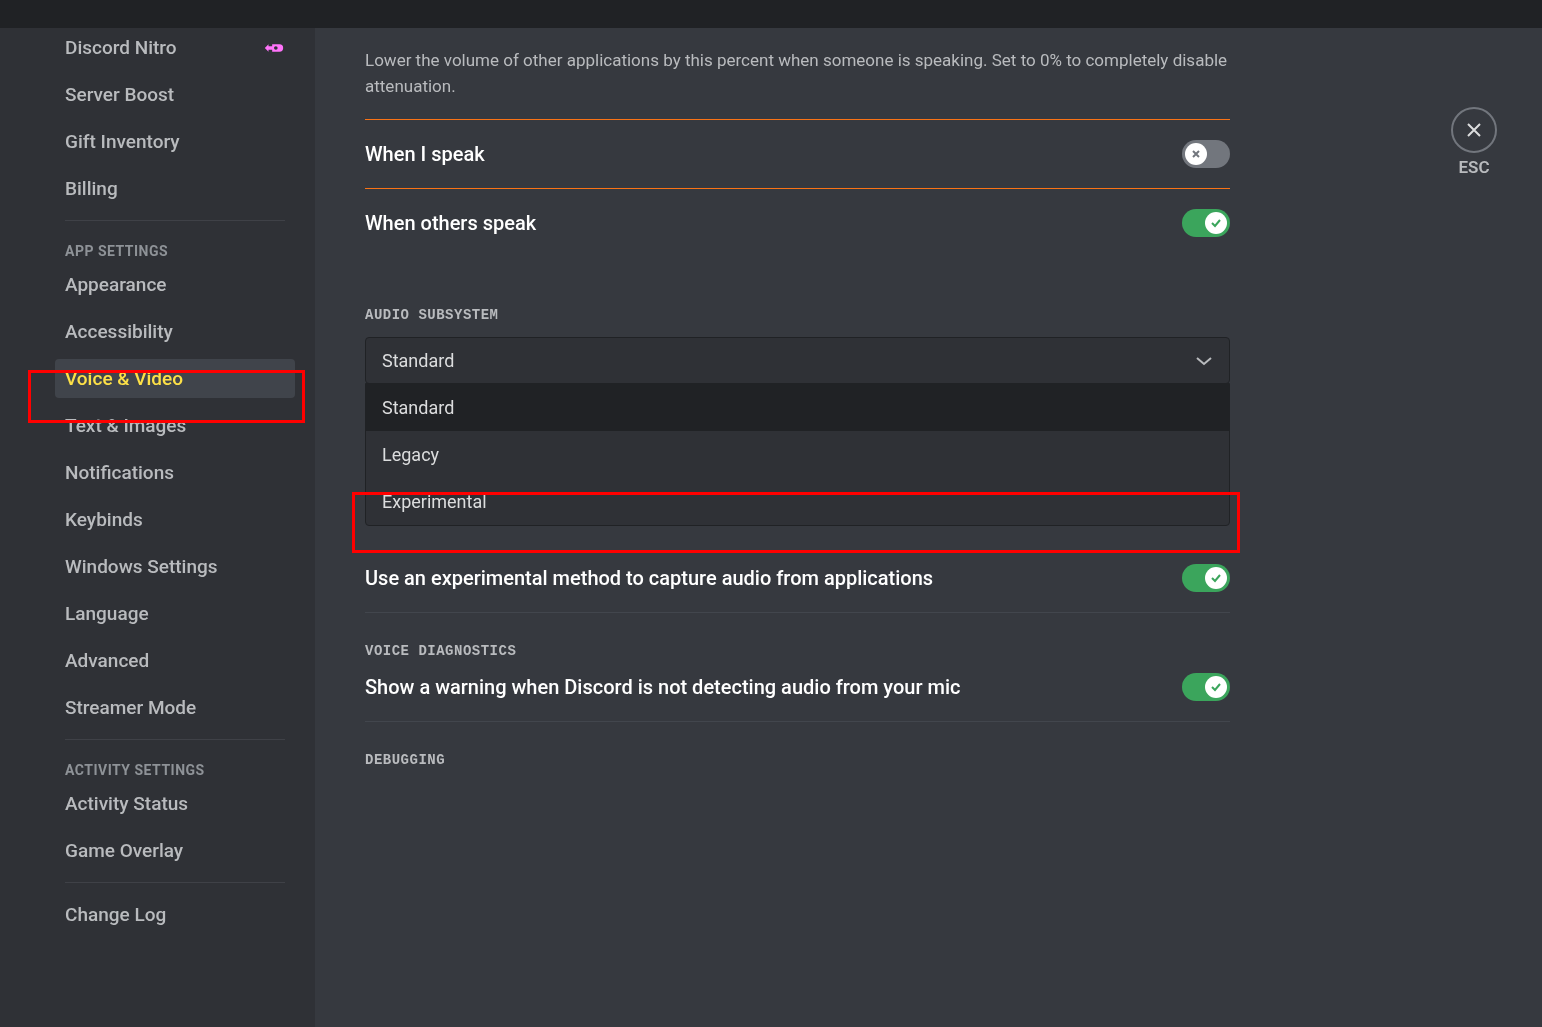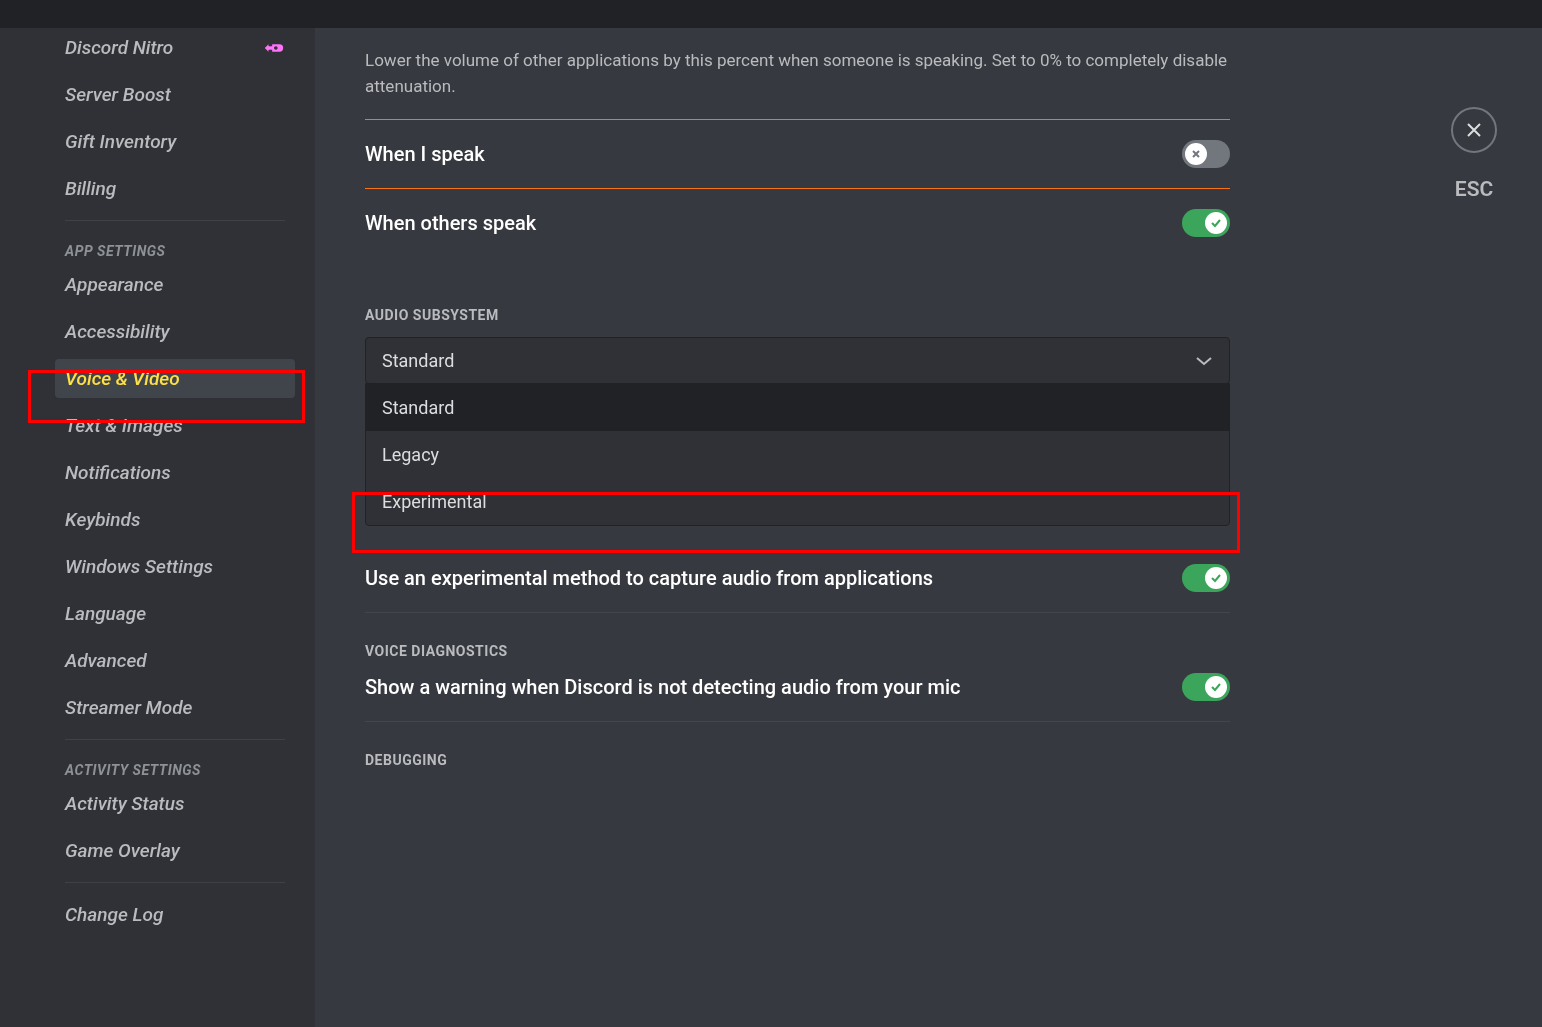--- a/index.html
+++ b/index.html
@@ -31,21 +31,20 @@
     .sidebar {
       width: 315px;
       background: #2f3136;
       padding: 0 10px 20px 10px;
       overflow-y: auto;
     }
     
     .sidebar-content {
       padding-left: 45px;
       padding-right: 10px;
-      font-style: italic;
     }
     
     .sidebar-item {
       padding: 8px 10px;
       border-radius: 4px;
       cursor: pointer;
       color: #b9bbbe;
       font-size: 19px;
       font-weight: 500;
       margin-bottom: 8px;
@@ -119,20 +118,21 @@
     }
     
     .section-header {
       color: #b9bbbe;
       font-size: 14px;
       font-weight: 700;
       letter-spacing: 0.5px;
       text-transform: uppercase;
       margin-top: 30px;
       margin-bottom: 14px;
+      font-family: Liberation Mono, monospace;
     }
     
     .toggle {
       width: 48px;
       height: 28px;
       border-radius: 14px;
       position: relative;
       cursor: pointer;
       flex-shrink: 0;
     }
@@ -220,23 +220,23 @@
       border: 2px solid #72767d;
       background: transparent;
       cursor: pointer;
       display: flex;
       align-items: center;
       justify-content: center;
     }
     
     .esc-label {
       color: #b9bbbe;
-      font-size: 21px;
+      font-size: 17px;
       font-weight: 600;
-      margin-top: 24px;
+      margin-top: 4px;
     }
     
     .close-x {
       width: 18px;
       height: 18px;
     }
     
     .highlight-sidebar {
       position: absolute;
       top: 370px;

